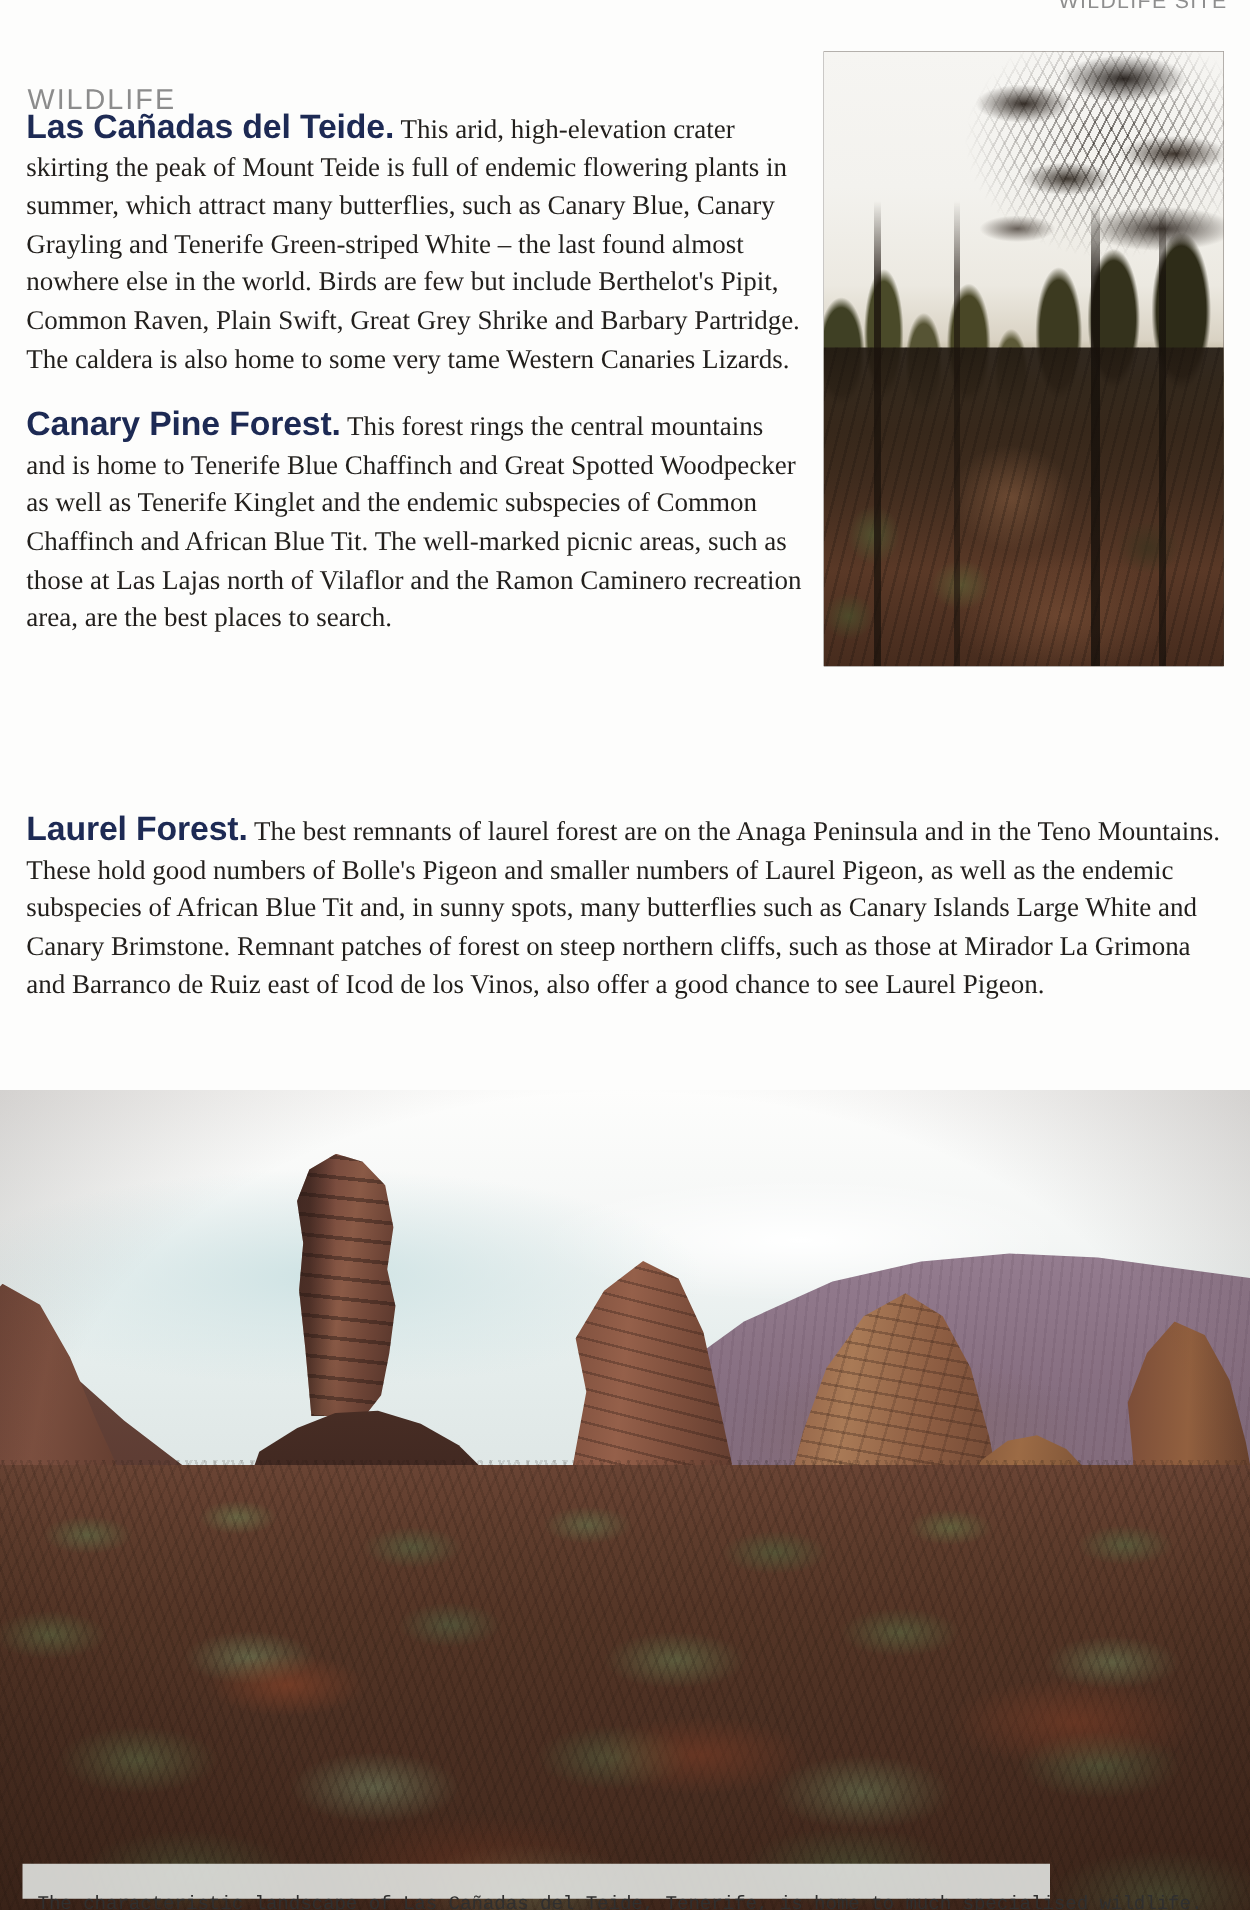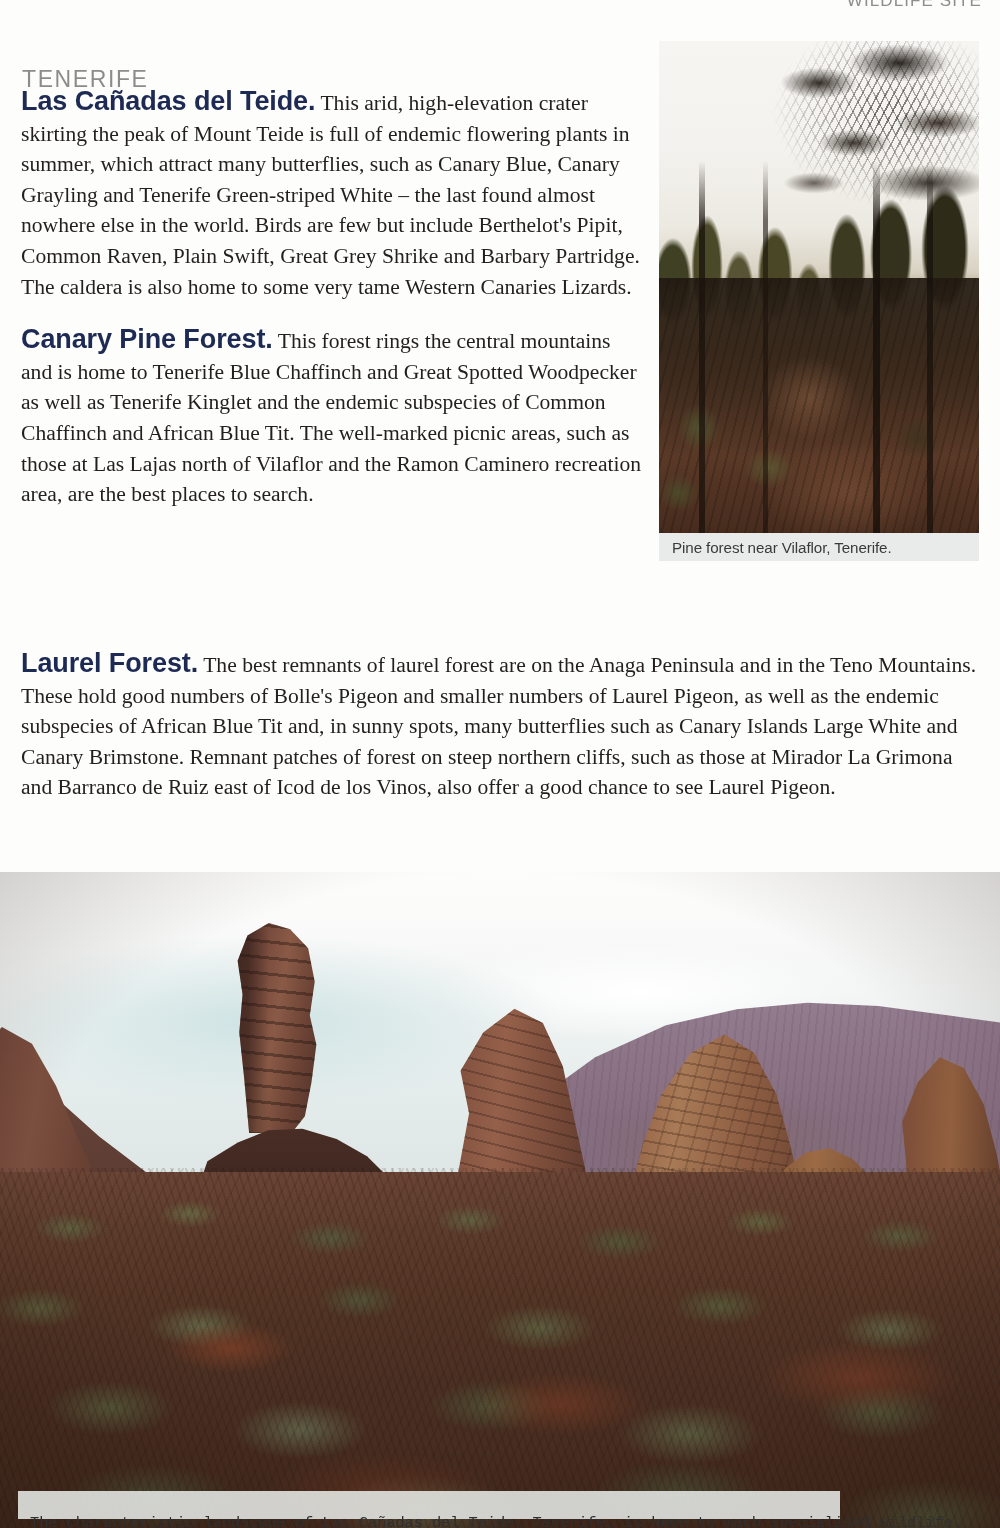--- a/index.html
+++ b/index.html
@@ -376,21 +376,21 @@
     margin-top: 36px;
   }
 </style>
 </head>
 <body>
 
 <div class="page">
 
   <div class="running-header">WILDLIFE SITE</div>
 
-  <h2 class="section-heading">TENERIFE</h2>
+  <h2 class="section-heading">WILDLIFE</h2>
 
   <div class="col-left">
     <p class="body-para">
       <span class="lead-in">Las Cañadas del Teide.</span><span> This arid, high-elevation crater skirting the peak of Mount Teide is full of endemic flowering plants in summer, which attract many butterflies, such as Canary Blue, Canary Grayling and Tenerife Green-striped White – the last found almost nowhere else in the world. Birds are few but include Berthelot's Pipit, Common Raven, Plain Swift, Great Grey Shrike and Barbary Partridge. The caldera is also home to some very tame Western Canaries Lizards.</span>
     </p>
     <p class="body-para">
       <span class="lead-in">Canary Pine Forest.</span><span> This forest rings the central mountains and is home to Tenerife Blue Chaffinch and Great Spotted Woodpecker as well as Tenerife Kinglet and the endemic subspecies of Common Chaffinch and African Blue Tit. The well-marked picnic areas, such as those at Las Lajas north of Vilaflor and the Ramon Caminero recreation area, are the best places to search.</span>
     </p>
   </div>
 
@@ -399,23 +399,20 @@
       <span class="lead-in">Laurel Forest.</span><span> The best remnants of laurel forest are on the Anaga Peninsula and in the Teno Mountains. These hold good numbers of Bolle's Pigeon and smaller numbers of Laurel Pigeon, as well as the endemic subspecies of African Blue Tit and, in sunny spots, many butterflies such as Canary Islands Large White and Canary Brimstone. Remnant patches of forest on steep northern cliffs, such as those at Mirador La Grimona and Barranco de Ruiz east of Icod de los Vinos, also offer a good chance to see Laurel Pigeon.</span>
     </p>
   </div>
 
   <div class="photo-pine">
     <div class="pine-sky"></div>
     <div class="pine-treeline"></div>
     <div class="pine-floor"></div>
     <div class="pine-trunks"></div>
     <div class="pine-canopy"></div>
-  </div>
-  <div class="caption-pine">
-    <span>Pine forest near Vilaflor, Tenerife.</span>
   </div>
 
   <div class="photo-landscape">
     <div class="ls-sky"></div>
     <div class="ls-mountain"></div>
     <div class="ls-slope-left"></div>
     <div class="ls-cliff-left"></div>
     <div class="roque"></div>
     <div class="roque-base"></div>
     <div class="ls-rock-a"></div>

